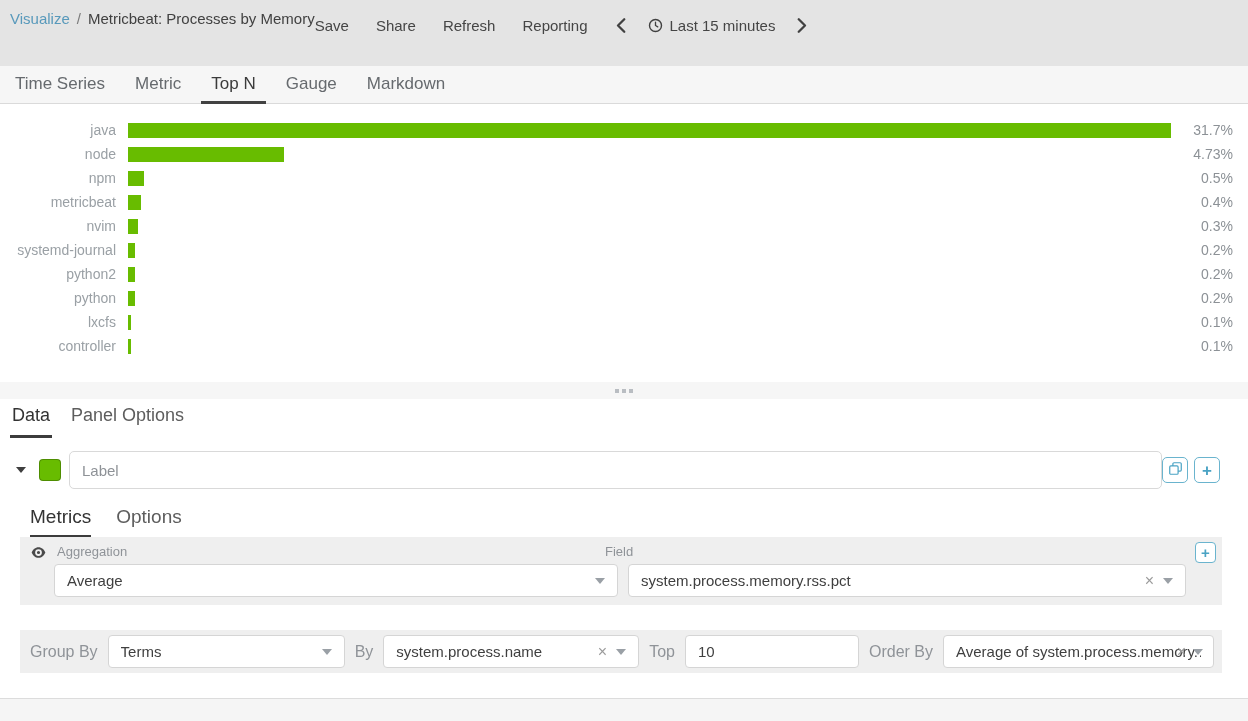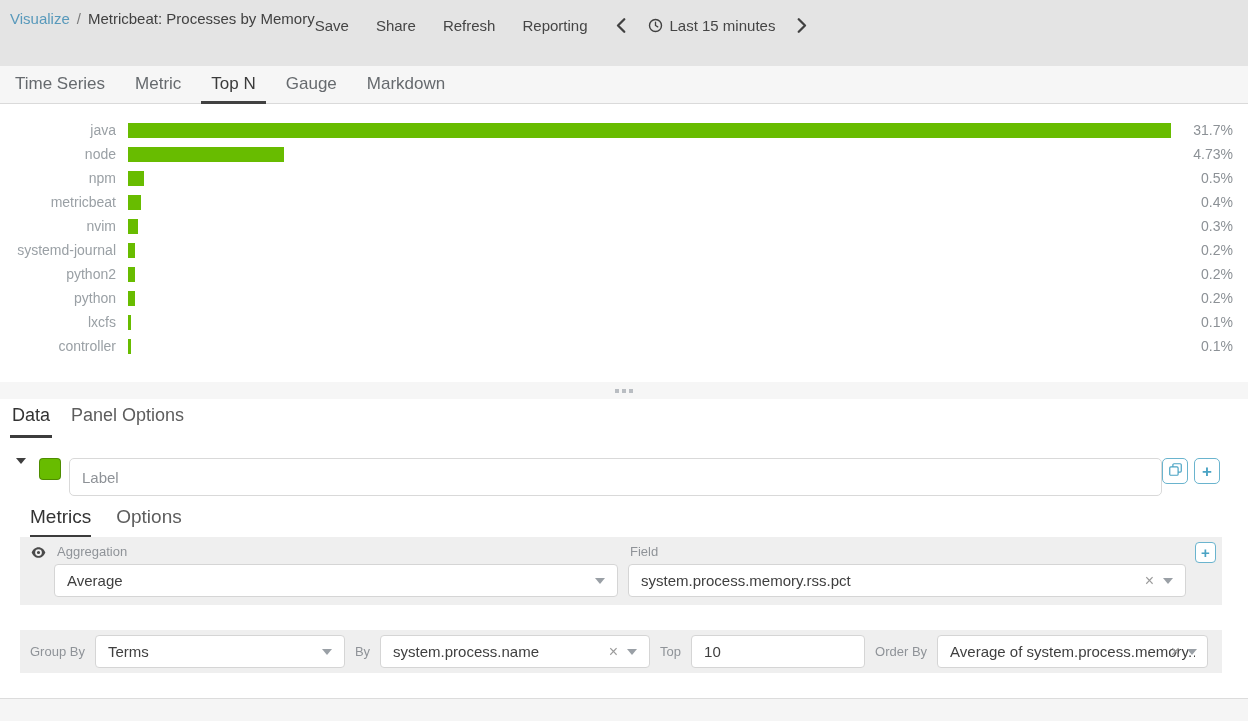--- a/index.html
+++ b/index.html
@@ -41,57 +41,57 @@
               display:flex; align-items:center; justify-content:center; gap:3px; cursor:row-resize; }
   .dot { width:4px; height:4px; background:#b9bdc2; }
 
   
   .editor { position:absolute; top:399px; left:0; right:0; bottom:23px; background:#fff; }
 
   .editor-tabs { position:absolute; top:6px; left:10px; display:flex; gap:17px; }
   .etab { font-size:18px; color:#5d5d5d; padding:0 2px 9px 2px; border-bottom:3px solid transparent; cursor:pointer; }
   .etab.active { color:#333333; border-bottom-color:#3c3c3c; }
 
-  .series-row { position:absolute; top:59px; left:16px; right:28px; height:24px; display:flex; align-items:flex-start; }
+  .series-row { position:absolute; top:59px; left:16px; right:28px; height:24px; display:flex; align-items:center; }
   .collapse-caret { width:0; height:0; border-left:5px solid transparent; border-right:5px solid transparent;
                     border-top:6px solid #3f3f3f; cursor:pointer; margin-right:13px; }
   .swatch { width:22px; height:22px; border-radius:4px; border:1px solid rgba(0,0,0,0.25); cursor:pointer; margin-right:8px; }
   .label-input { flex:1; height:38px; border:1px solid #d9d9d9; border-radius:5px; padding:0 12px;
                  font-size:15px; font-family:"Liberation Sans",sans-serif; color:#414141; outline:none; }
   .label-input::placeholder { color:#8e9297; }
   .mini-btn { width:26px; height:26px; border:1px solid #6ab4ce; border-radius:5px; background:#fff;
               display:flex; align-items:center; justify-content:center; cursor:pointer; }
   .mini-btn + .mini-btn { margin-left:6px; }
   .mini-btn:first-of-type { margin-left:14px; }
   .mini-btn .plus { color:#4aa3c4; font-size:17px; line-height:1; font-weight:bold; }
 
   .series-tabs { position:absolute; top:107px; left:30px; display:flex; gap:25px; }
   .stab { font-size:19px; color:#5d5d5d; padding-bottom:7px; border-bottom:3px solid transparent; cursor:pointer; }
   .stab.active { color:#333; border-bottom-color:#3c3c3c; }
 
   .agg-panel { position:absolute; top:138px; left:20px; right:26px; height:68px; background:#efefef; }
   .eye { position:absolute; left:11px; top:8px; cursor:pointer; }
   .field-label { font-size:13px; color:#8f9398; position:absolute; top:7px; }
   .lbl-agg { left:37px; }
-  .lbl-field { left:610px; }
+  .lbl-field { left:585px; }
   .select { background:#fff; border:1px solid #d5d5d5; border-radius:4px; height:33px; display:flex;
             align-items:center; padding:0 12px; font-size:15px; color:#3f3f3f; cursor:pointer; position:relative; }
   .select .val { flex:1; white-space:nowrap; overflow:hidden; }
   .caret-down { width:0; height:0; border-left:5px solid transparent; border-right:5px solid transparent;
                 border-top:6px solid #9aa0a6; flex:0 0 auto; }
   .clear-x { color:#9b9b9b; font-size:16px; line-height:1; margin-right:9px; cursor:pointer; flex:0 0 auto; }
   .sel-avg { position:absolute; left:34px; top:27px; width:564px; }
   .sel-field { position:absolute; left:608px; top:27px; width:558px; }
   .add-metric { position:absolute; right:6px; top:5px; width:21px; height:21px; border:1px solid #6ab4ce;
                 border-radius:4px; background:#fff; color:#4aa3c4; font-size:15px; font-weight:bold;
                 display:flex; align-items:center; justify-content:center; cursor:pointer; }
 
   .group-panel { position:absolute; top:231px; left:20px; right:26px; height:43px; background:#efefef;
                  display:flex; align-items:center; gap:10px; padding:0 8px; }
-  .inline-label { font-size:13px; color:#8f9398; white-space:nowrap; }
+  .inline-label { font-size:16px; color:#8f9398; white-space:nowrap; }
   .sel-terms { width:250px; }
   .sel-by { width:270px; }
   .top-input { width:174px; height:33px; border:1px solid #d5d5d5; border-radius:4px; padding:0 12px;
                font-size:15px; font-family:"Liberation Sans",sans-serif; color:#3f3f3f; background:#fff; outline:none; }
   .sel-order { width:271px; }
   .sel-order .icons { position:absolute; right:10px; top:50%; transform:translateY(-50%);
                       display:flex; align-items:center; }
   .sel-order .clear-x { margin-right:7px; }
 
   .bottom-strip { position:absolute; bottom:0; left:0; right:0; height:23px; background:#f5f5f5; border-top:1px solid #dcdcdc; }

